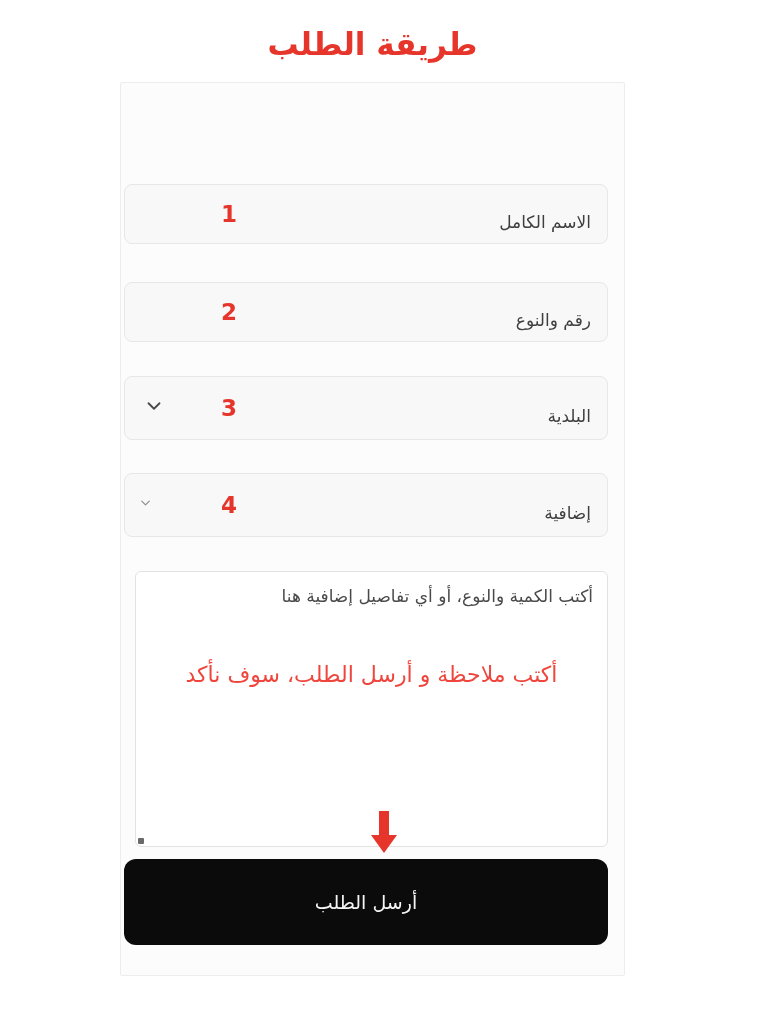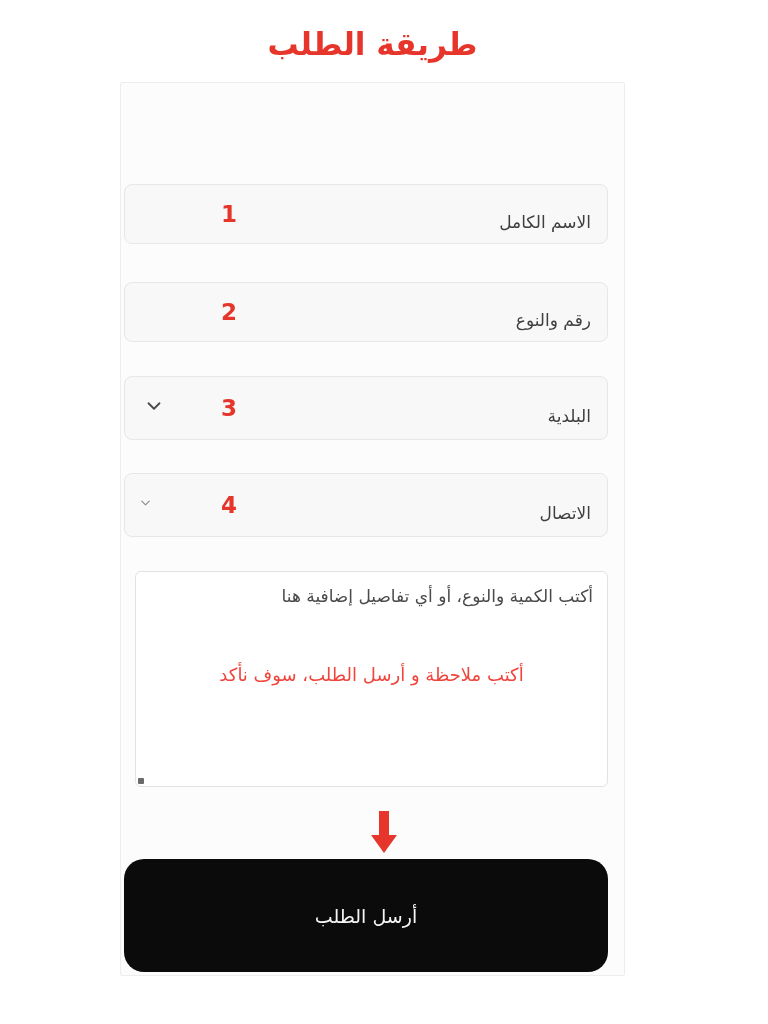--- a/index.html
+++ b/index.html
@@ -36,50 +36,50 @@
     font-size:23px; font-weight:700; color:#e6352b;
   }
   .chev { position:absolute; top:50%; transform:translateY(-50%); }
   .chev-big { left:18px; }
   .chev-small { left:13px; }
   .f1 { top:101px; }
   .f2 { top:199px; }
   .f3 { top:293px; height:64px; }
   .f4 { top:390px; height:64px; }
   .textarea-wrap {
-    position:absolute; left:14px; right:16px; top:488px; height:216px;
+    position:absolute; left:14px; right:16px; top:488px; height:276px;
     background:#ffffff; border:1px solid #e2e2e2; border-radius:6px;
     cursor:text;
   }
   .ta-placeholder {
     position:absolute; top:14px; right:14px; left:14px;
     text-align:right; font-size:17px; color:#4a4a4a;
   }
   .ta-note {
     position:absolute; top:86px; left:0; right:0;
-    text-align:center; font-size:18px; line-height:33px; color:#ef453c;
+    text-align:center; font-size:22px; line-height:33px; color:#ef453c;
   }
   .resize-handle {
     position:absolute; left:2px; bottom:2px; width:6px; height:6px;
     background:#6a6a6a; border-radius:1px; cursor:nwse-resize;
   }
   .arrow-down {
     position:absolute; left:250px; top:728px; width:26px; height:42px;
   }
   .arrow-down .stem {
     position:absolute; left:8px; top:0; width:10px; height:24px; background:#e6352b;
   }
   .arrow-down .head {
     position:absolute; left:0; top:24px; width:0; height:0;
     border-left:13px solid transparent; border-right:13px solid transparent;
     border-top:18px solid #e6352b;
   }
   .submit-btn {
-    position:absolute; left:3px; right:16px; top:776px; height:113px;
-    background:#0b0b0b; border:none; border-radius:20px;
+    position:absolute; left:3px; right:16px; top:776px; height:86px;
+    background:#0b0b0b; border:none; border-radius:12px;
     color:#f5f5f5; font-size:19px;
     font-family:"DejaVu Sans","Liberation Sans",sans-serif;
     display:flex; align-items:center; justify-content:center;
     cursor:pointer; direction:rtl;
   }
 </style>
 </head>
 <body>
 
 <div class="page-title">طريقة الطلب</div>
@@ -101,21 +101,21 @@
     <span class="label">البلدية</span>
     <span class="step-num">3</span>
     <span class="chev chev-big">
       <svg width="22" height="22" viewBox="0 0 24 24">
           <polyline points="6 9 12 15 18 9" fill="none" stroke="#4a4a4a" stroke-width="2" stroke-linecap="round" stroke-linejoin="round"></polyline>
         </svg>
     </span>
   </div>
 
   <div class="field f4">
-    <span class="label">الاتصال</span>
+    <span class="label">إضافية</span>
     <span class="step-num">4</span>
     <span class="chev chev-small">
       <svg width="15" height="15" viewBox="0 0 24 24">
           <polyline points="6 9 12 15 18 9" fill="none" stroke="#8a8a8a" stroke-width="1.8" stroke-linecap="round" stroke-linejoin="round"></polyline>
         </svg>
     </span>
   </div>
 
   <div class="textarea-wrap">
     <div class="ta-placeholder">أكتب الكمية والنوع، أو أي تفاصيل إضافية هنا</div>

